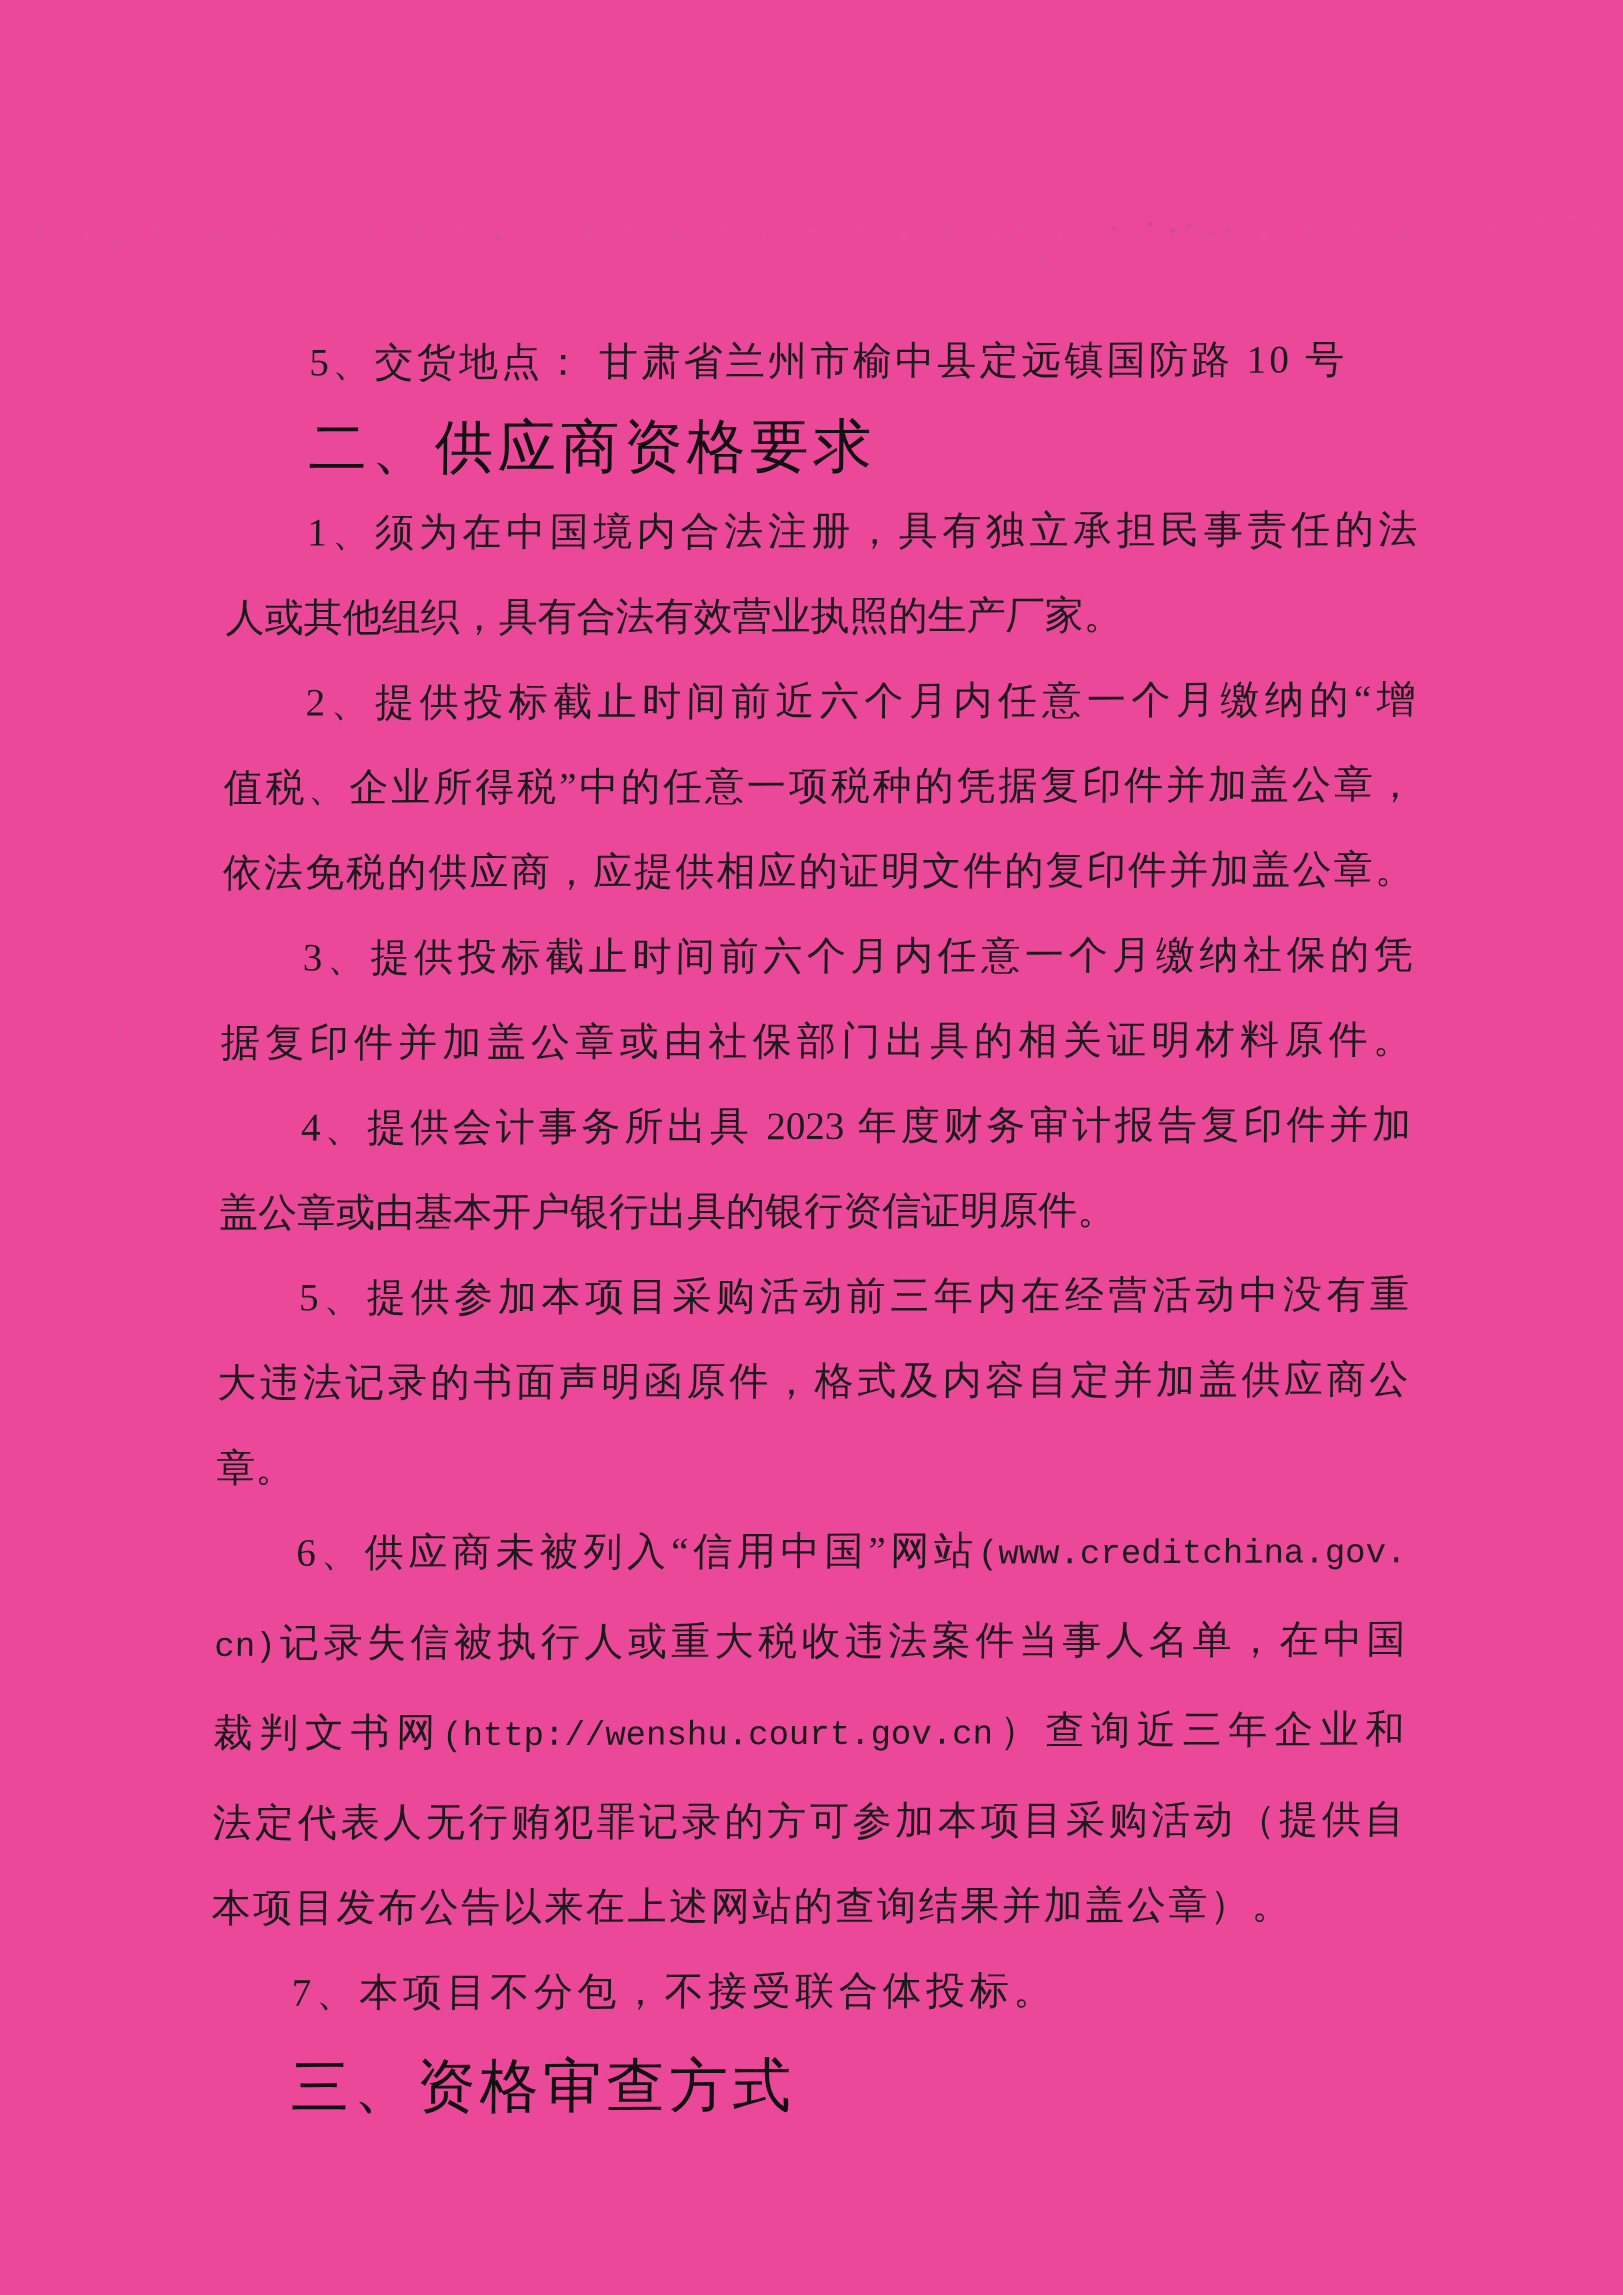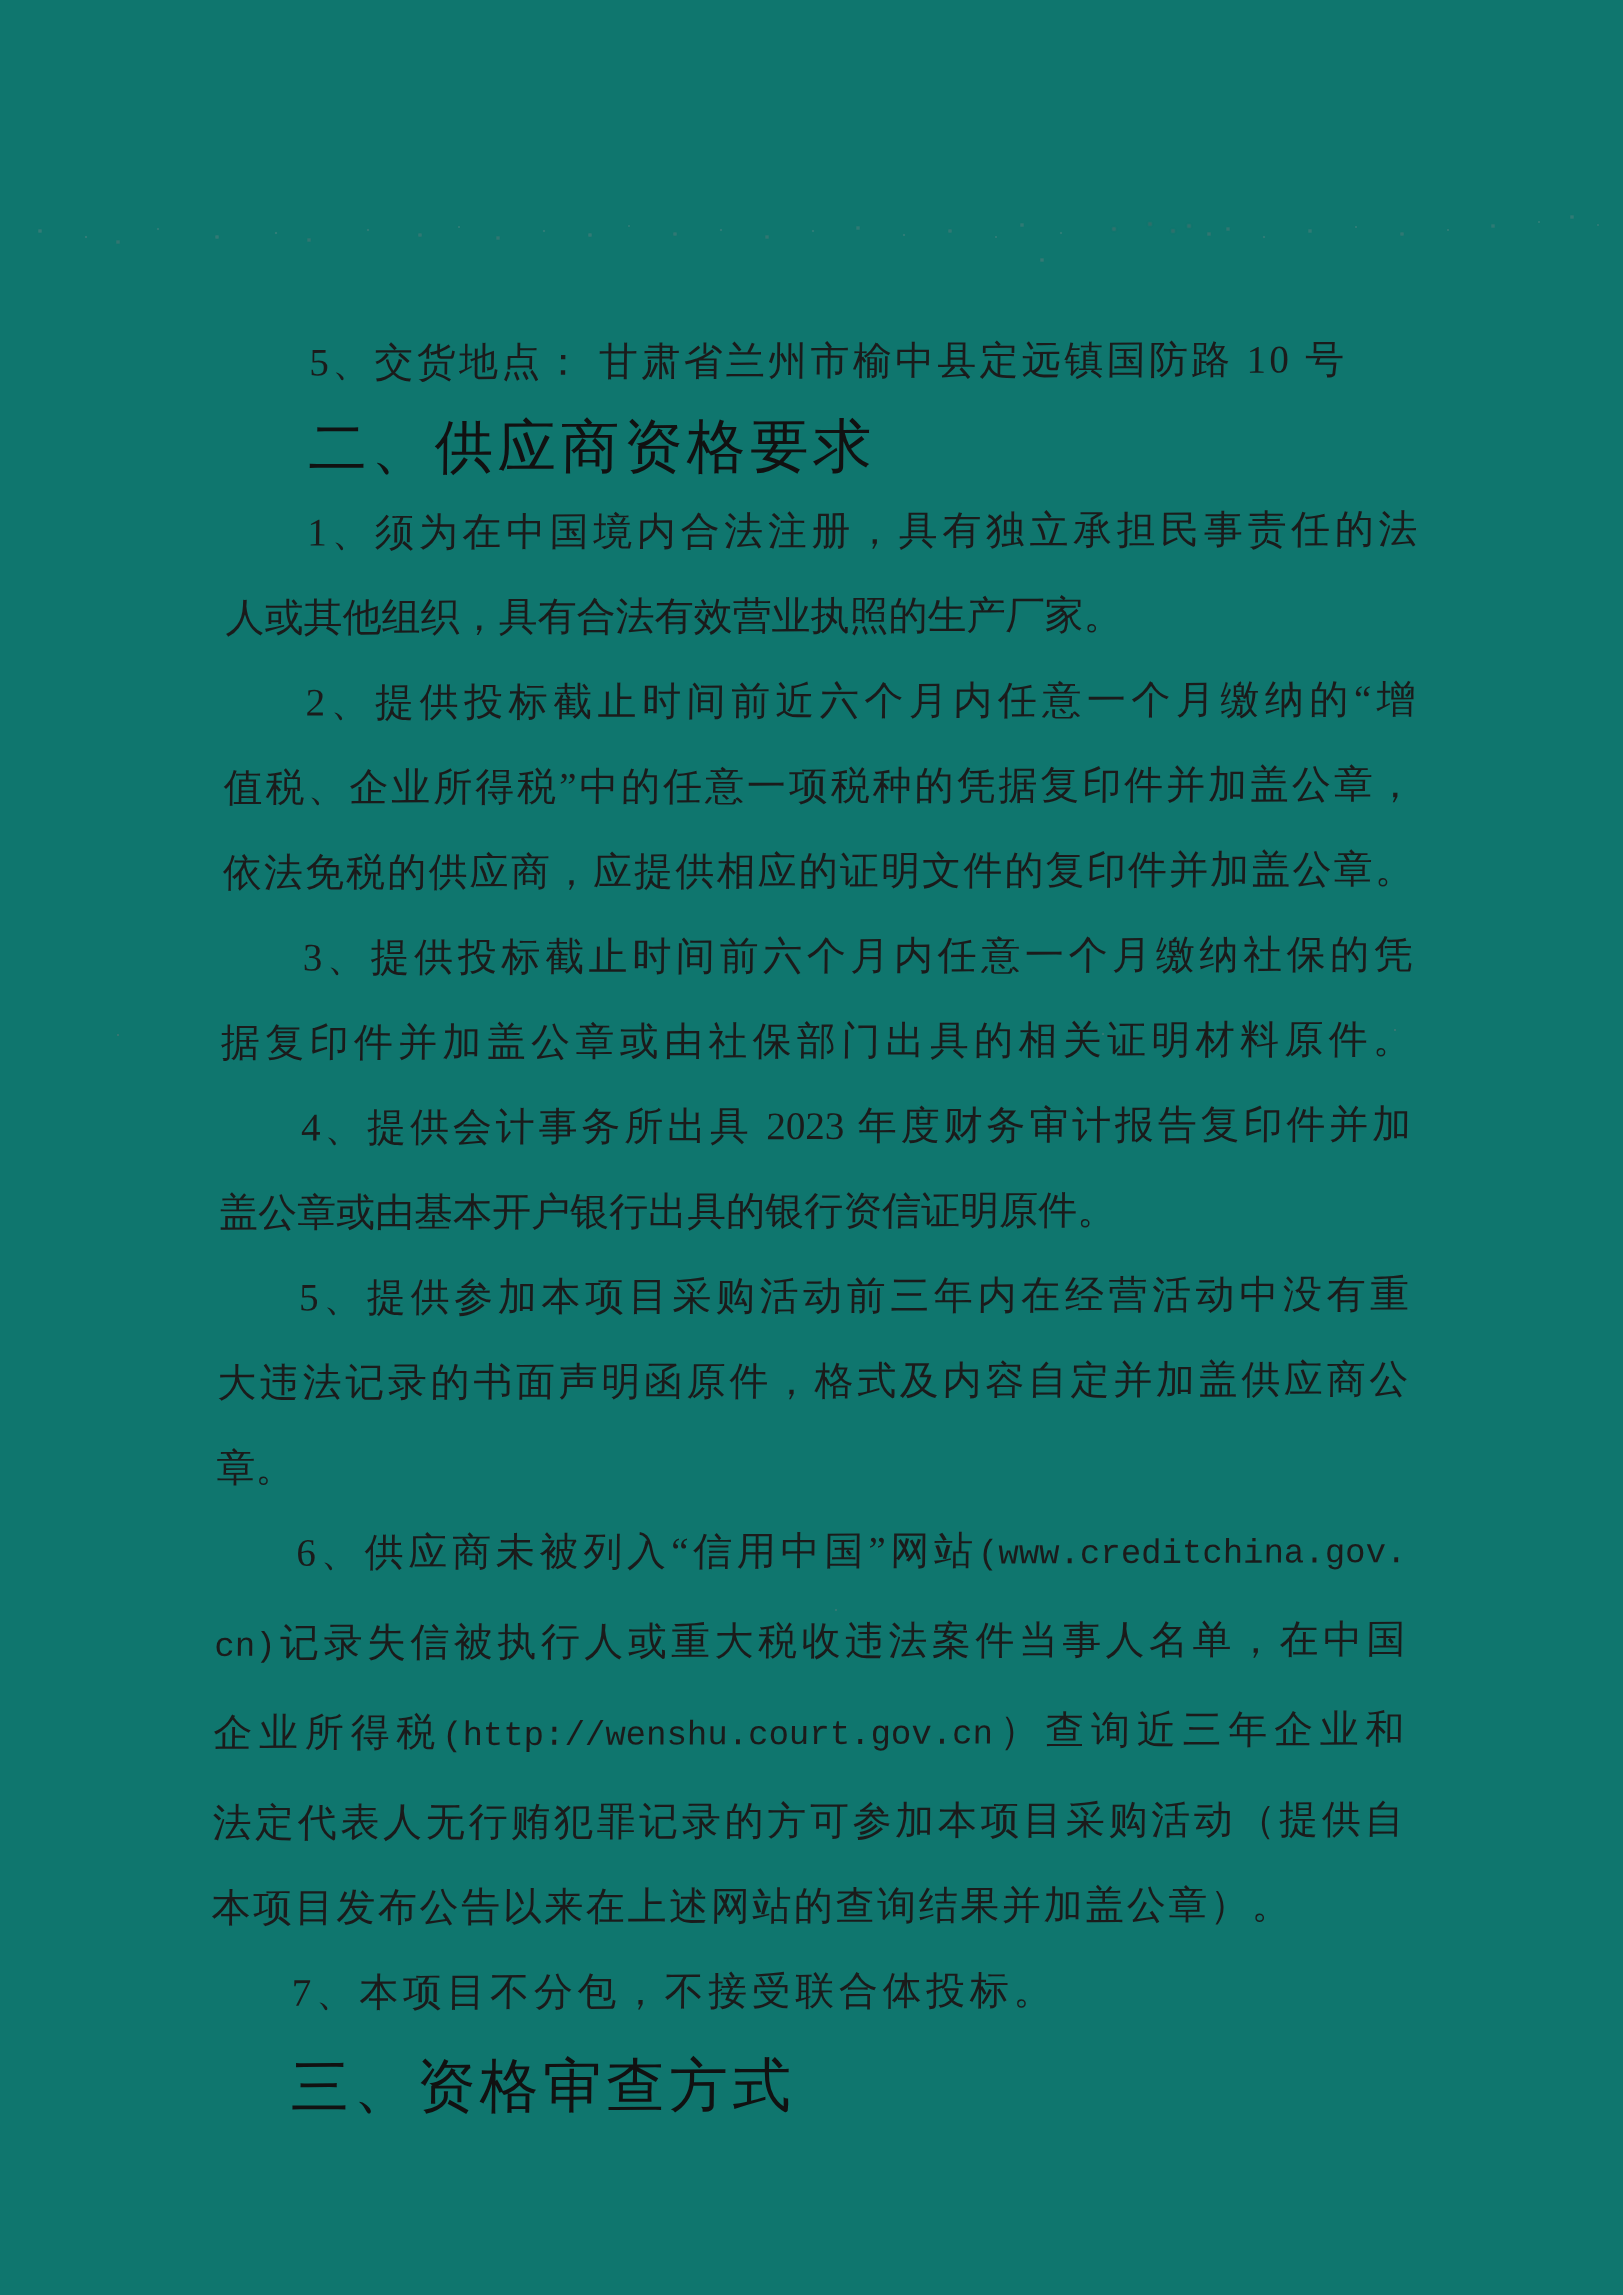--- a/index.html
+++ b/index.html
@@ -3,21 +3,21 @@
 <meta charset="utf-8">
 <style>
   html,body{margin:0;padding:0;}
   body{
     width:1623px;height:2295px;
     background:#ffffff;
     position:relative;
     overflow:hidden;
     font-family:"Liberation Serif","DejaVu Serif",serif;
   }
-  .page{position:absolute;inset:0;background:#0f766e;}
+  .page{position:absolute;inset:0;background:#ec4899;}
   .content{
     position:absolute;
     left:219px;top:318px;width:1191px;
     font-size:39px;
     line-height:85px;
     color:#1b1b1b;
     transform:rotate(-0.18deg) skewX(-0.8deg);
     transform-origin:50% 50%;
   }
   .content p,.content h2{margin:0;padding:0;font-weight:normal;}
@@ -101,21 +101,21 @@
     <p class="line">盖公章或由基本开户银行出具的银行资信证明原件。</p>
 
     <p class="line just indent">5、提供参加本项目采购活动前三年内在经营活动中没有重</p>
     <p class="line just">大违法记录的书面声明函原件，格式及内容自定并加盖供应商公</p>
     <p class="line">章。</p>
 
     <p class="line just indent"><span>6、供应商未被列入“信用中国”网站</span><span class="mono">(www.creditchina.gov.</span></p>
 
     <p class="line just"><span class="mono">cn)</span><span>记录失信被执行人或重大税收违法案件当事人名单，在中国</span></p>
 
-    <p class="line just"><span>企业所得税</span><span class="mono">(http://wenshu.court.gov.cn</span><span>）查询近三年企业和</span></p>
+    <p class="line just"><span>裁判文书网</span><span class="mono">(http://wenshu.court.gov.cn</span><span>）查询近三年企业和</span></p>
 
     <p class="line just">法定代表人无行贿犯罪记录的方可参加本项目采购活动（提供自</p>
     <p class="line sp2">本项目发布公告以来在上述网站的查询结果并加盖公章）。</p>
 
     <p class="line indent sp6">7、本项目不分包，不接受联合体投标。</p>
 
     <h2 class="line heading indent heading-last">三、资格审查方式</h2>
 
   </section>
 </main>

